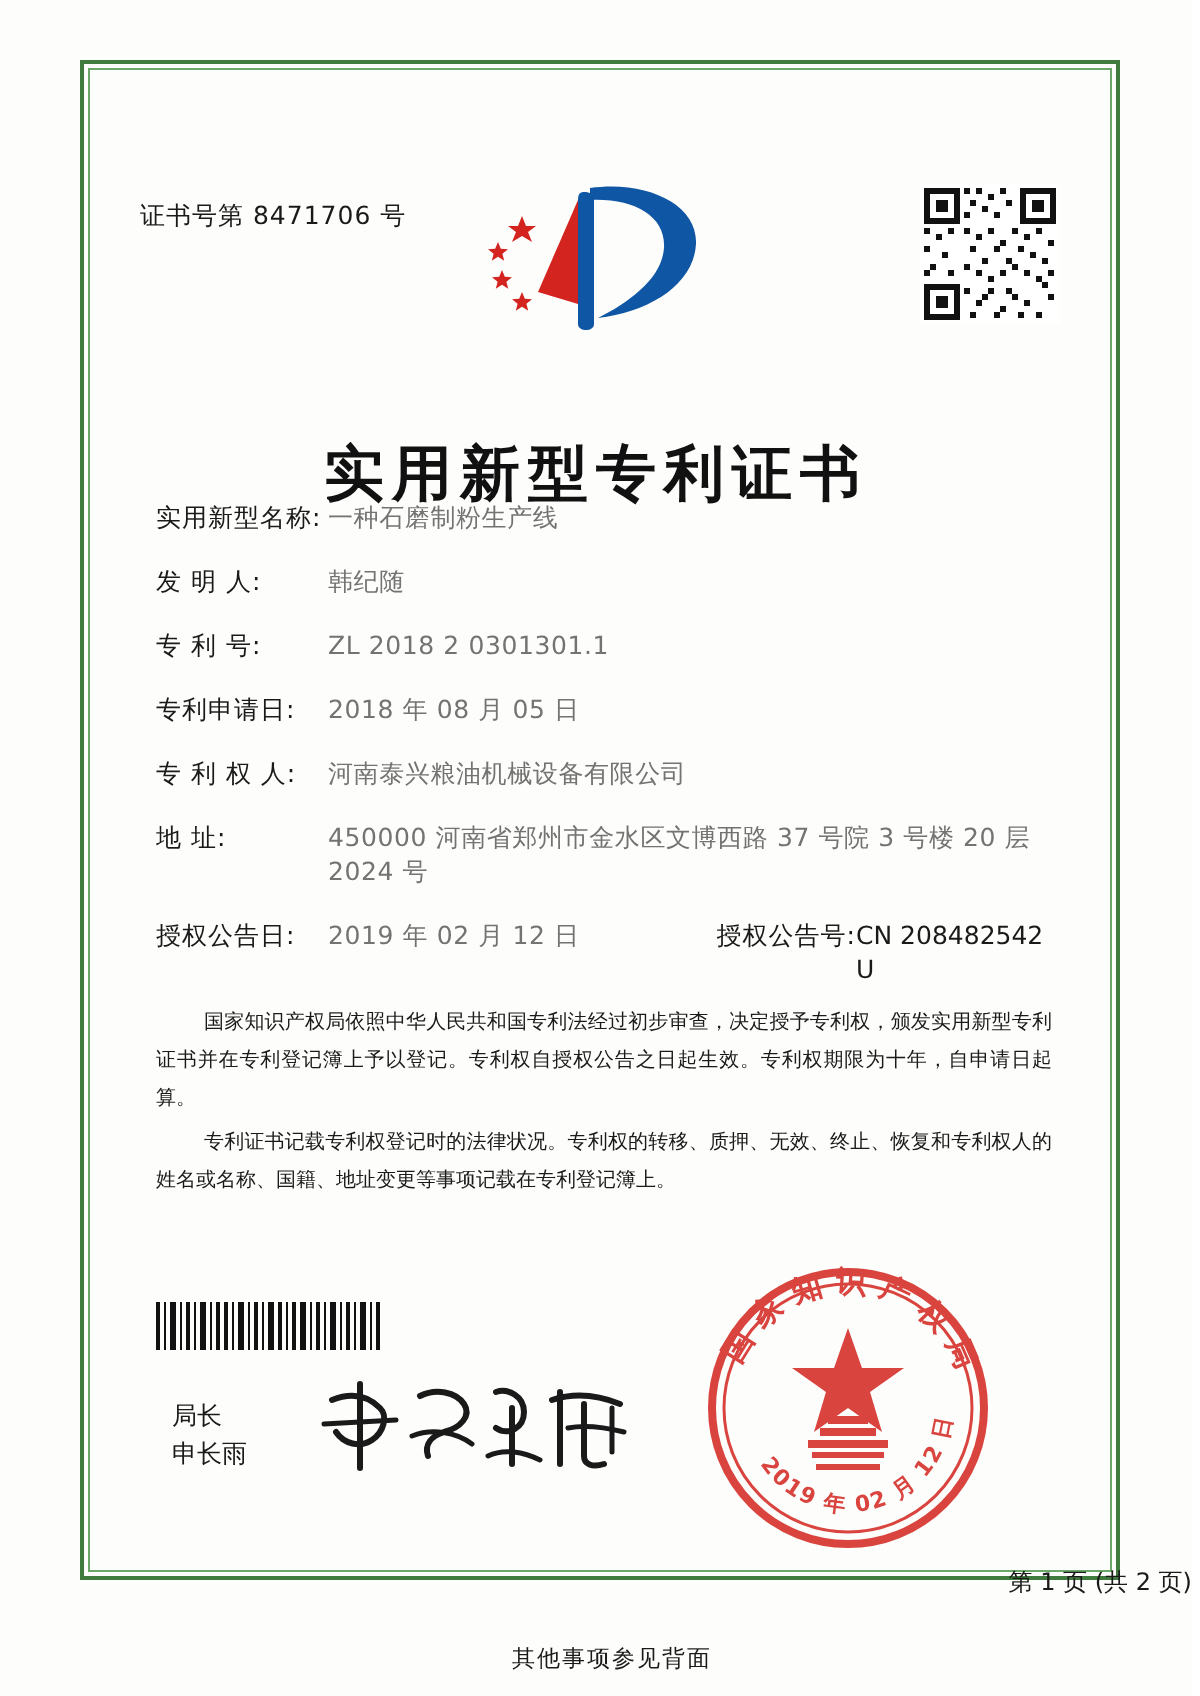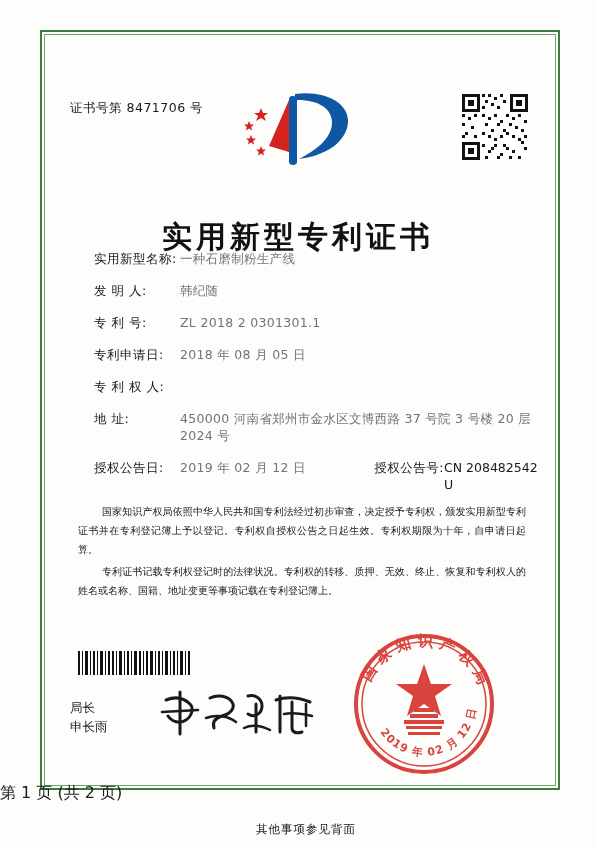--- a/index.html
+++ b/index.html
@@ -74,21 +74,21 @@
     letter-spacing: 4px;
     font-weight: bold;
     color: #111;
     font-family: "DejaVu Sans", sans-serif;
     margin-top: 32px;
   }
 
   
   .fields {
     position: absolute;
-    left: 94px;
+    left: 78px;
     top: 250px;
     width: 450px;
     font-size: 12.5px;
     font-family: "DejaVu Sans", sans-serif;
   }
   .field-row {
     display: flex;
     align-items: flex-start;
     margin-bottom: 15px;
     line-height: 17px;
@@ -139,21 +139,21 @@
     position: absolute;
     left: 78px;
     top: 651px;
     width: 112px;
     height: 24px;
   }
 
   
   .sig-labels {
     position: absolute;
-    left: 70px;
+    left: 86px;
     top: 698px;
     font-size: 12.5px;
     line-height: 19px;
     font-family: "DejaVu Sans", sans-serif;
   }
   .signature {
     position: absolute;
     left: 158px;
     top: 688px;
     width: 170px;
@@ -167,22 +167,22 @@
     top: 628px;
     width: 152px;
     height: 152px;
   }
 
   
   .page-no {
     position: absolute;
     left: 0; right: 0;
     top: 783px;
-    text-align: left;
-    font-size: 16px;
+    text-align: right;
+    font-size: 12px;
     font-family: "DejaVu Sans", sans-serif;
     color: #1a1a1a;
   }
   .footer-note {
     position: absolute;
     left: 0; right: 0;
     top: 822px;
     text-align: center;
     font-size: 11.5px;
     font-family: "DejaVu Sans", sans-serif;
@@ -305,20 +305,21 @@
     <div class="field-row">
       <div class="field-label">专 利 号:</div>
       <div class="field-value">ZL 2018 2 0301301.1</div>
     </div>
     <div class="field-row">
       <div class="field-label">专利申请日:</div>
       <div class="field-value">2018 年 08 月 05 日</div>
     </div>
     <div class="field-row">
       <div class="field-label">专 利 权 人:</div>
+      <div class="field-value">河南泰兴粮油机械设备有限公司</div>
     </div>
     <div class="field-row">
       <div class="field-label">地 址:</div>
       <div class="field-value">450000 河南省郑州市金水区文博西路 37 号院 3 号楼 20 层 2024 号</div>
     </div>
     <div class="field-row two-col">
       <div class="field-label">授权公告日:</div>
       <div class="field-value">2019 年 02 月 12 日</div>
       <div class="field-label2">授权公告号:</div>
       <div class="field-value2">CN 208482542 U</div>

